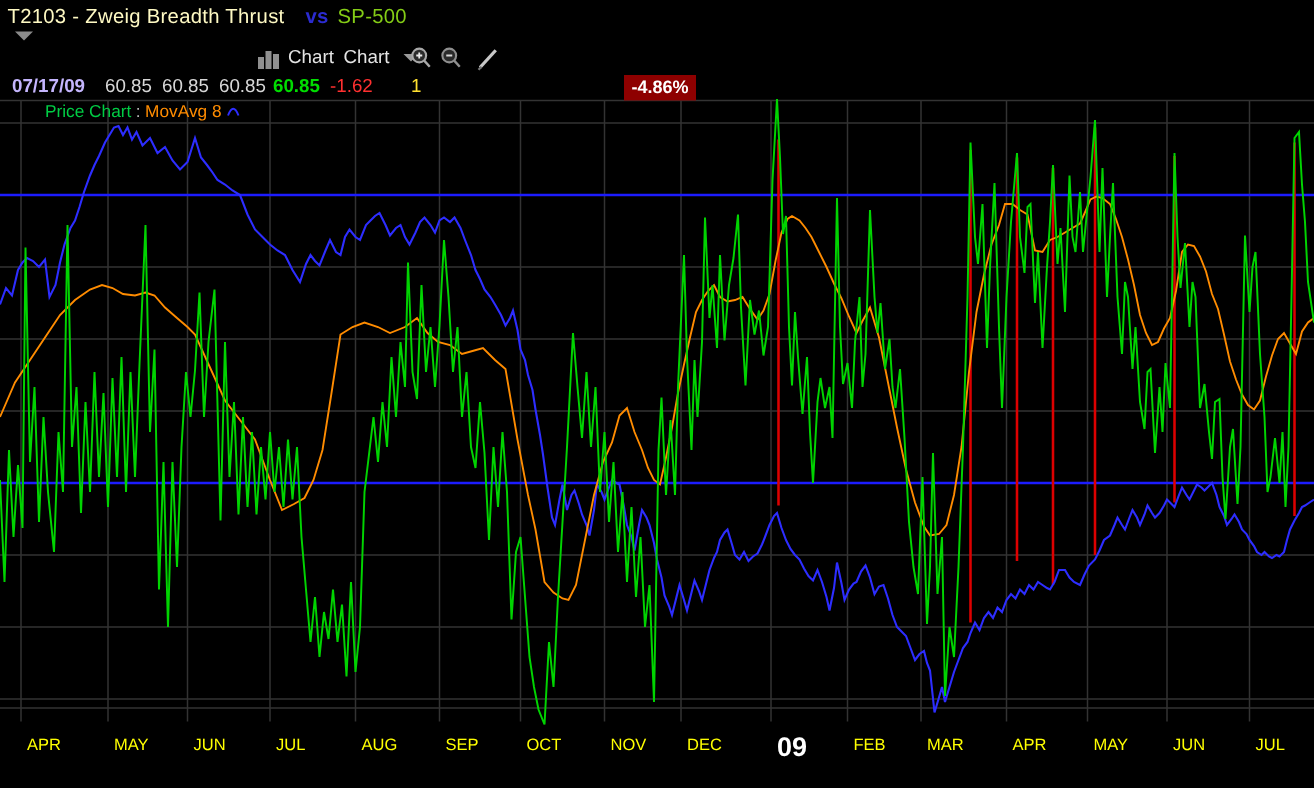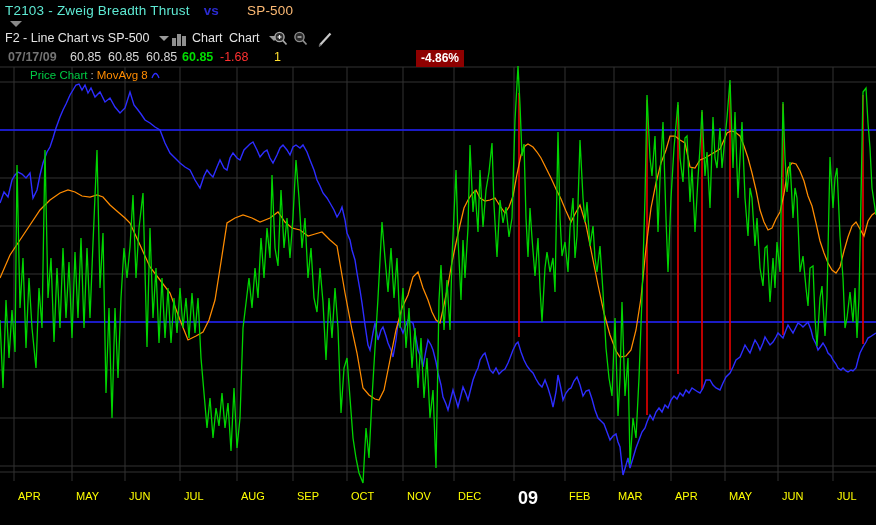--- a/index.html
+++ b/index.html
@@ -1,30 +1,30 @@
 <!DOCTYPE html>
 <html><head>
 <meta charset="utf-8">
 <style>
   html,body{margin:0;padding:0;background:#000;}
   .app{position:relative;width:876px;height:525px;background:#000;overflow:hidden;
        font-family:"Liberation Sans",sans-serif;-webkit-font-smoothing:none;}
   .title-row{position:absolute;left:5px;top:3px;font-size:13.5px;letter-spacing:.2px;white-space:nowrap;}
-  .title-green{color:#5eead4;}
+  .title-green{color:#fef9c3;}
   .title-vs{color:#2b2bd0;margin-left:10px;font-weight:bold;}
-  .title-cmp{color:#fdba74;margin-left:24px;}
+  .title-cmp{color:#84cc16;margin-left:2px;}
   .sym-caret{position:absolute;left:10px;top:21px;width:0;height:0;
       border-left:6px solid transparent;border-right:6px solid transparent;border-top:6px solid #8a8a8a;}
   .toolbar{position:absolute;left:0;top:31px;height:18px;width:100%;font-size:12.5px;color:#e4e4e4;white-space:nowrap;}
   .tb{position:absolute;top:0;}
   .caret{display:inline-block;width:0;height:0;border-left:5px solid transparent;
       border-right:5px solid transparent;border-top:5px solid #9a9a9a;margin-left:6px;vertical-align:middle;}
   .quote-row{position:absolute;left:0;top:50px;height:15px;width:100%;font-size:12.5px;color:#d6d6d6;}
   .q{position:absolute;top:0;}
-  .q-date{left:8px;color:#737373;font-weight:bold;}
+  .q-date{left:8px;color:#c4b5fd;font-weight:bold;}
   .q-o{left:70px;} .q-h{left:108px;} .q-l{left:146px;}
   .q-c{left:182px;color:#00dd00;font-weight:bold;}
   .q-chg{left:220px;color:#ff3030;}
   .q-flag{left:274px;color:#ffe030;}
   .badge{position:absolute;left:416px;top:50px;background:#8e0000;color:#fff;
       font-size:12px;font-weight:bold;padding:1px 5px 2px 5px;}
   .pane-label{position:absolute;left:2px;top:69px;font-size:11.5px;white-space:nowrap;z-index:5;}
   .pl-name{color:#00cc44;margin-left:28px;} .pl-sep{color:#bbb;margin:0 3px;} .pl-ind{color:#ff8c00;}
   .mini-arch{display:inline-block;vertical-align:baseline;margin-left:3px;}
   svg text{font-family:"Liberation Sans",sans-serif;}
@@ -94,24 +94,20 @@
     </svg>
 
   <div class="title-row">
     <span class="title-green">T2103 - Zweig Breadth Thrust</span>
     <span class="title-vs">vs</span>
     <span class="title-cmp">SP-500</span>
   </div>
   <div class="sym-caret"></div>
 
   <div class="toolbar">
-    <span class="tb" style="left:5px;">
-      <span>F2 - Line Chart vs SP-500</span>
-      <span class="caret"></span>
-    </span>
     <span class="tb icon" style="left:172px;top:2px;">
       <svg width="15" height="13">
           <g fill="#8f8f8f">
         <rect x="0" y="5" width="4" height="8"></rect>
             <rect x="5" y="1" width="4" height="12"></rect>
             <rect x="10" y="3" width="4" height="10"></rect>
       </g>
         </svg>
     </span>
     <span class="tb" style="left:192px;">Chart</span>
@@ -141,21 +137,21 @@
       </svg>
     </span>
   </div>
 
   <div class="quote-row">
     <span class="q q-date">07/17/09</span>
     <span class="q q-o">60.85</span>
     <span class="q q-h">60.85</span>
     <span class="q q-l">60.85</span>
     <span class="q q-c">60.85</span>
-    <span class="q q-chg">-1.68</span>
+    <span class="q q-chg">-1.62</span>
     <span class="q q-flag">1</span>
   </div>
   <span class="badge">-4.86%</span>
 
   <div class="pane-label">
     <span class="pl-name">Price Chart</span><span class="pl-sep">:</span><span class="pl-ind">MovAvg 8</span><span class="mini-arch"><svg width="9" height="8">
           <path d="M1,7 Q4.5,-2 8,7" fill="none" stroke="#2d2dff" stroke-width="1.3"></path>
         </svg></span>
   </div>
 

